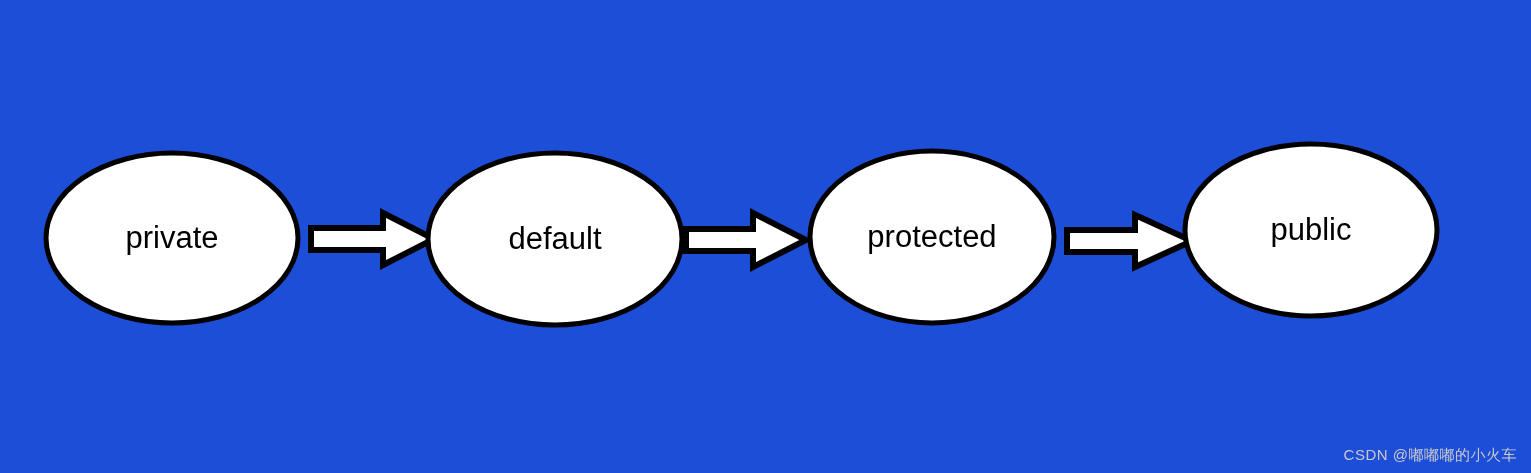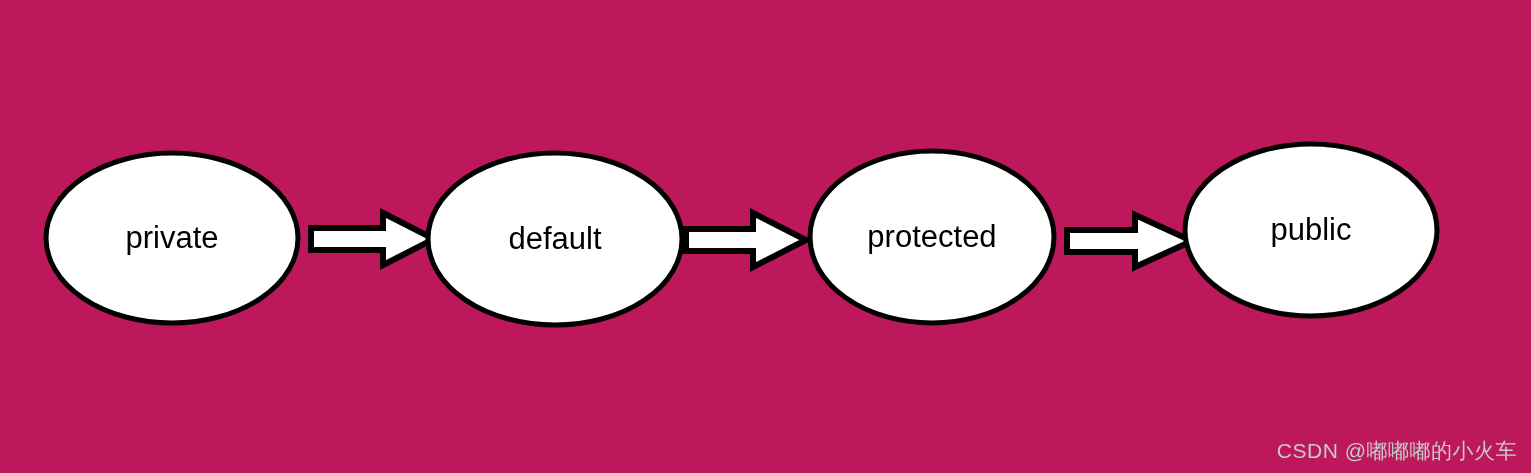--- a/index.html
+++ b/index.html
@@ -7,21 +7,21 @@
     padding: 0;
     background: #ffffff;
   }
   body {
     font-family: "Liberation Sans", sans-serif;
   }
   #canvas {
     position: relative;
     width: 1531px;
     height: 473px;
-    background: #be185d;
+    background: #1d4ed8;
     overflow: hidden;
   }
   #diagram-svg {
     position: absolute;
     left: 0;
     top: 0;
     width: 1531px;
     height: 473px;
     display: block;
   }
@@ -41,21 +41,21 @@
     fill: #ffffff;
     stroke: #000000;
     stroke-width: 6;
     stroke-linejoin: miter;
   }
   .watermark-text {
     position: absolute;
     right: 14px;
     bottom: 8px;
     font-family: "Liberation Sans", sans-serif;
-    font-size: 21px;
+    font-size: 15px;
     color: #c9c9c9;
     letter-spacing: 0.5px;
     white-space: nowrap;
     user-select: none;
   }
 </style>
 </head>
 <body>
 
 <div id="canvas">

